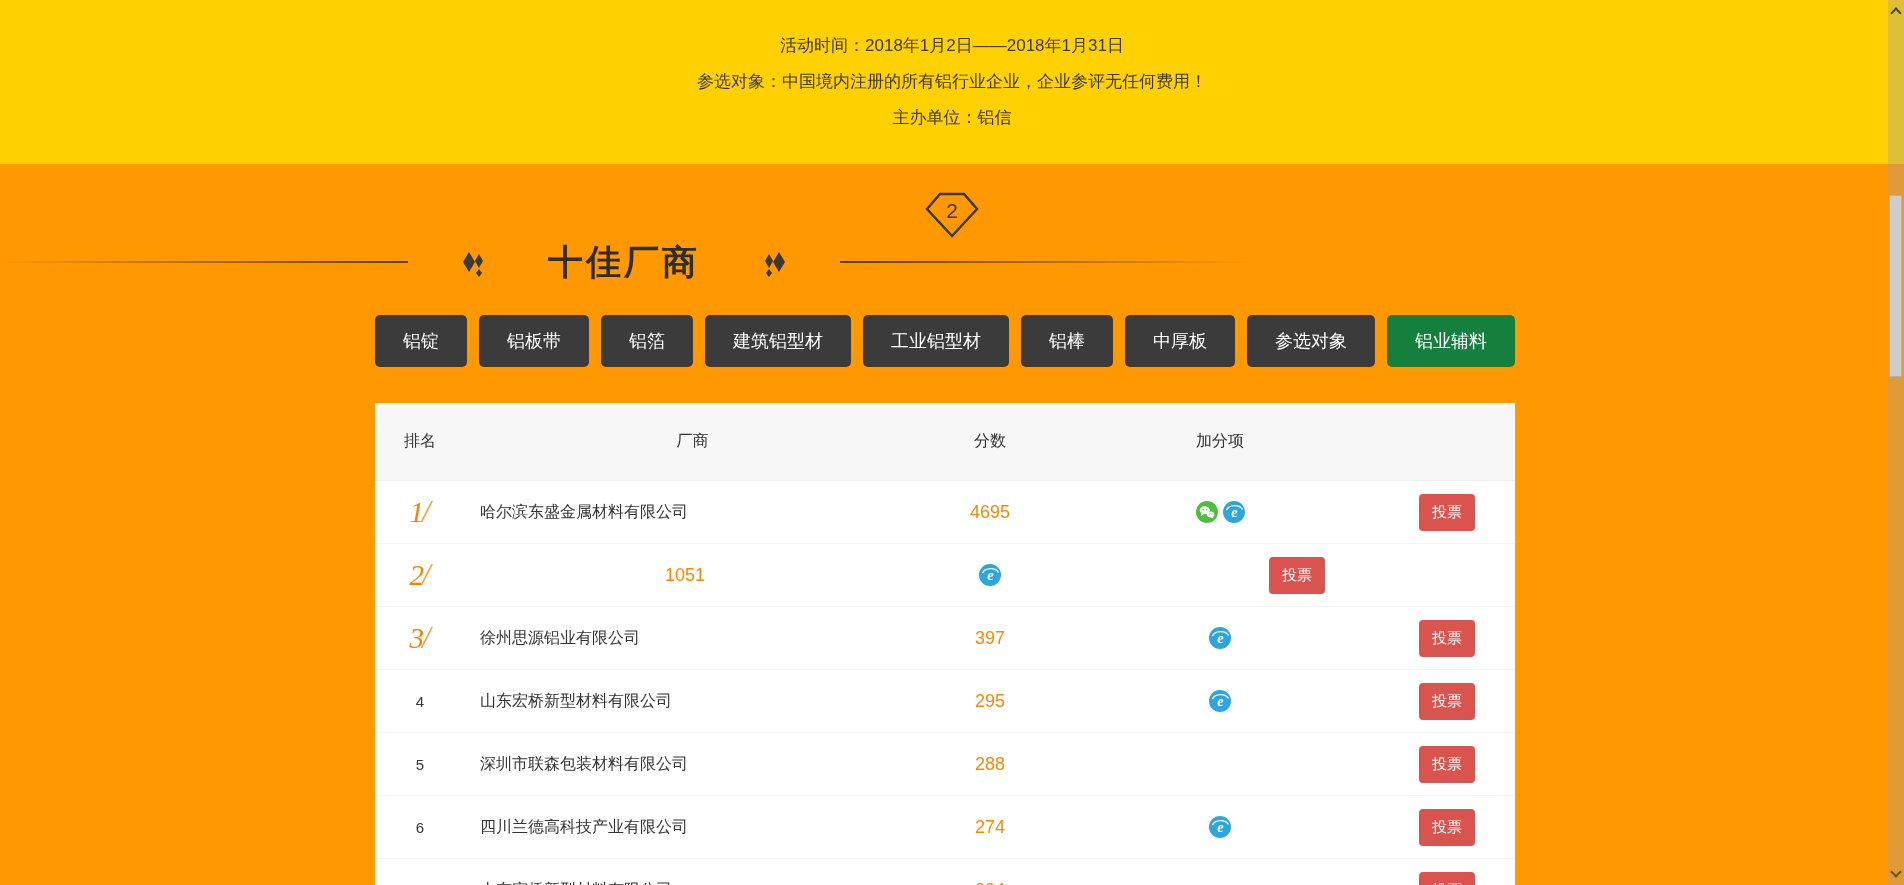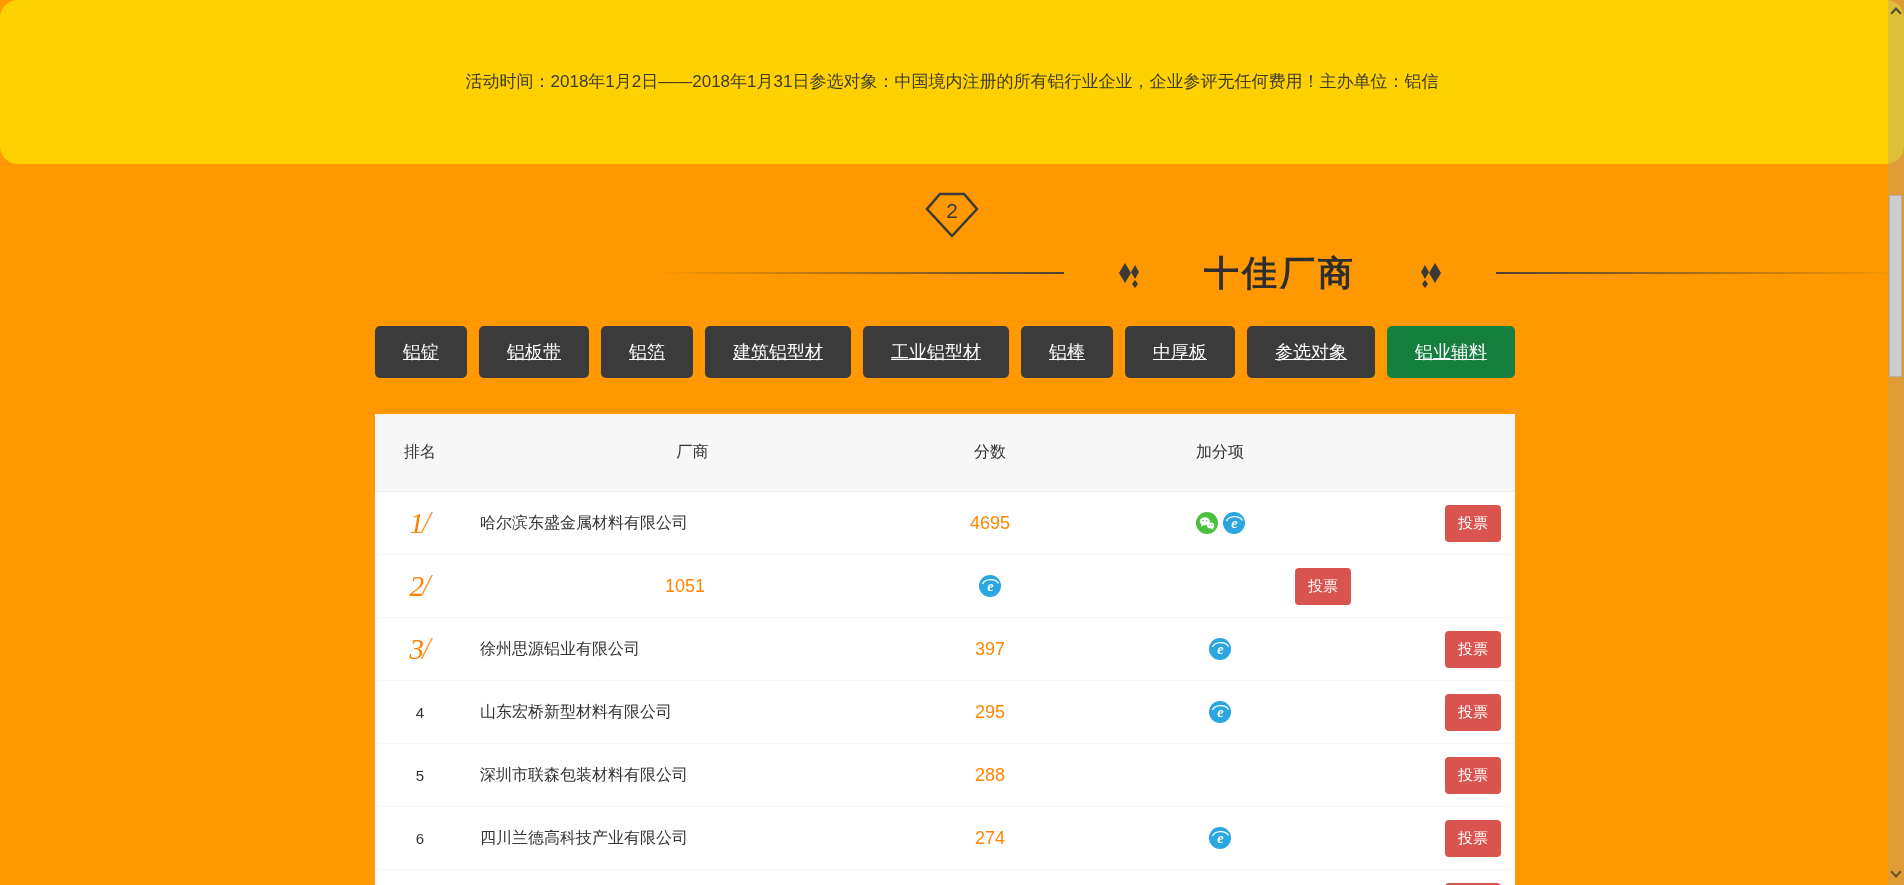--- a/index.html
+++ b/index.html
@@ -5,45 +5,45 @@
   * { box-sizing: border-box; margin: 0; padding: 0; }
   html,body { width:1904px; height:885px; overflow:hidden; }
   body {
     background:#ff9801;
     font-family:"Liberation Sans","DejaVu Sans",sans-serif;
     position:relative;
   }
   
   .banner {
     height:164px; background:#ffd101;
-    display:flex; flex-direction:row; align-items:center; justify-content:center;
-    color:#3f3b28; font-size:17px;border-radius:18px;
+    display:flex; flex-direction:column; align-items:center; justify-content:center;
+    color:#3f3b28; font-size:17px;
   }
   .banner .bline { line-height:36px; text-align:center; }
   
   .badge-wrap { display:flex; justify-content:center; margin-top:28px; }
   
-  .title-row { display:flex; align-items:center; justify-content:flex-end; margin-top:15px; height:40px;gap:36px; }
+  .title-row { display:flex; align-items:center; justify-content:flex-start; margin-top:4px; height:40px;gap:36px; }
   .hr-line { width:408px; height:2px; }
   .hr-left  { background:linear-gradient(to right, rgba(58,58,58,0), rgba(58,58,58,0.9)); }
   .hr-right { background:linear-gradient(to left,  rgba(58,58,58,0), rgba(58,58,58,0.9)); }
   .cluster { margin:0 16px; display:flex; align-items:center; }
   .page-title {
     font-size:35px; font-weight:bold; color:#2e2e2e; letter-spacing:3px;
     padding:0 10px; white-space:nowrap;
   }
   
   .tabs {
     width:1140px; margin:33px 0 0 375px;
     display:flex; justify-content:space-between;
   }
   .tab {
     background:#3b3b3b; color:#fff; font-size:18px;
     height:52px; line-height:52px; padding:0 28px;
-    border-radius:5px; cursor:pointer; white-space:nowrap;text-decoration:underline;
+    border-radius:5px; cursor:pointer; white-space:nowrap;
   }
   .tab.active { background:#15803d; }
   
   .panel { width:1140px; margin:36px 0 0 375px; background:#fff; }
   .thead {
     height:78px; background:#f7f7f7; border-bottom:1px solid #ececec;
     display:grid; grid-template-columns:90px 440px 170px 290px 1fr;
     align-items:center; font-size:16px; color:#333;
   }
   .h-rank { text-align:center; }
@@ -59,21 +59,21 @@
   .row.top .rank {
     color:#ff7e00; font-size:29px;
     font-family:"Liberation Serif","DejaVu Serif",serif; font-style:italic;
   }
   .rank .slash { display:none; }
   .row.top .rank .slash { display:inline; font-weight:300; font-size:31px; margin-left:-2px; color:#ff9a33; }
   .vname { padding-left:15px; }
   .score { text-align:center; color:#ff8400; font-weight:normal; font-size:18px; }
   .bonus { display:flex; justify-content:center; align-items:center; gap:5px; }
   .bicon { width:22px; height:22px; display:inline-block; }
-  .vote-cell { text-align:right; padding-right:14px; }
+  .vote-cell { text-align:right; padding-right:40px; }
   .vote-btn {
     width:56px; height:37px; background:#d9534f; color:#fff;
     border:none; border-radius:4px; font-size:15px; cursor:pointer;
     font-family:"Liberation Sans","DejaVu Sans",sans-serif;
   }
   
   .scrollbar {
     position:absolute; top:0; right:0; width:16px; height:885px;
     background:rgba(160,160,160,0.35);
   }

